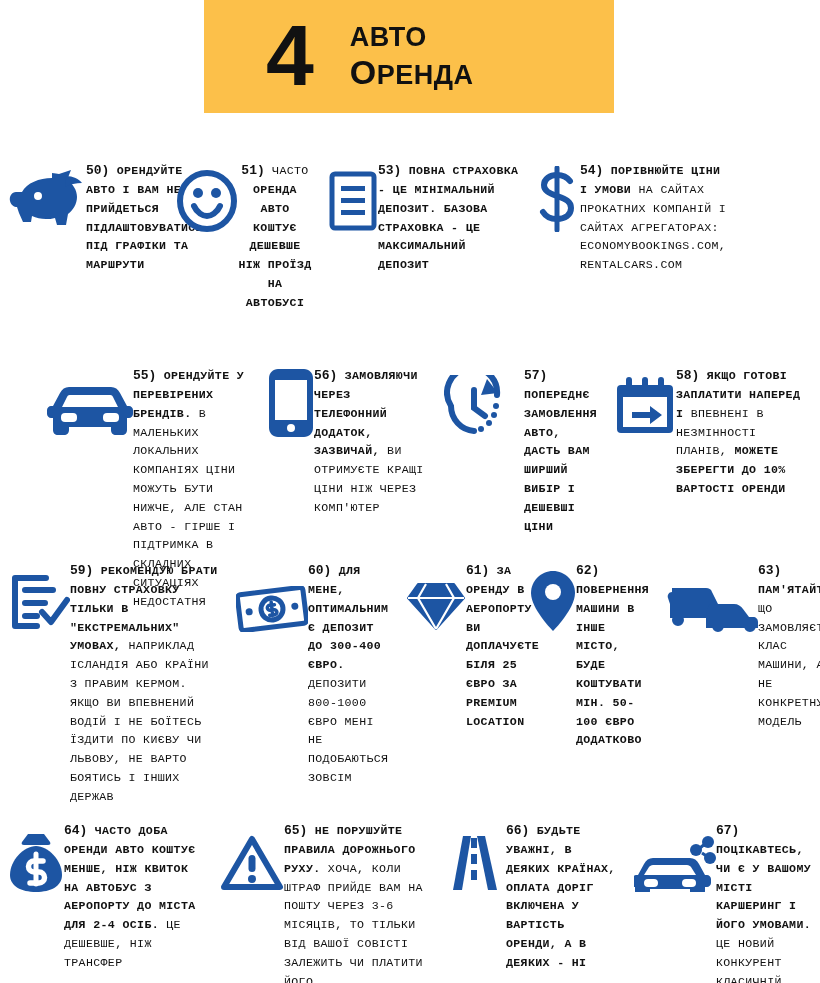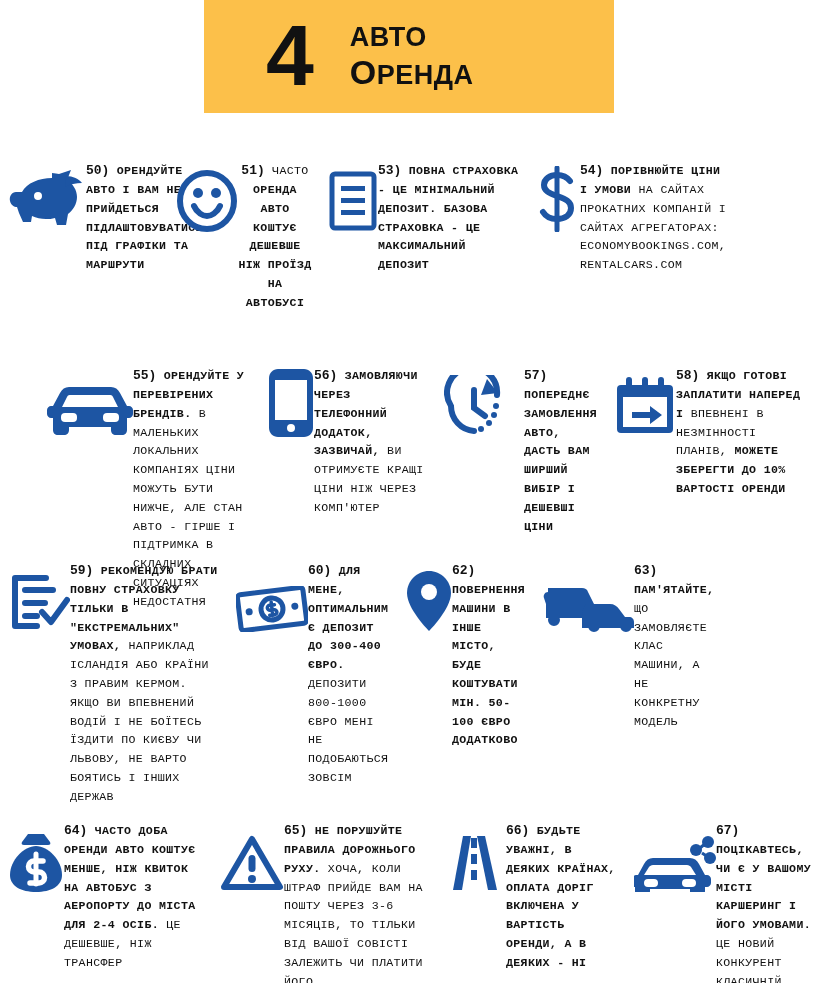--- a/index.html
+++ b/index.html
@@ -241,20 +241,36 @@
           <circle cx="59" cy="23" r="3.5" fill="#1d55a3"></circle>
         </g>
           </svg>
       </div>
       <div class="txt">
         <b><span class="num">60)</span>
         <span>Для мене, оптимальним є депозит до 300-400 євро. </span></b><span>Депозити 800-1000 євро мені не подобаються зовсім</span>
       </div>
     </div>
 
+    <div class="cell" style="width:124px;">
+      <div class="icon-wrap">
+        <svg width="60" height="52" viewBox="0 0 60 52">
+            <g fill="#1d55a3" stroke="#1d55a3" stroke-width="2" stroke-linejoin="round">
+          <path d="M12 4h36l10 14-28 31L2 18z"></path>
+        </g>
+        <g stroke="#fff" stroke-width="2.2" fill="none">
+          <path d="M2 18h56M20 4l-8 14 18 31M40 4l8 14-18 31"></path>
+        </g>
+          </svg>
+      </div>
+      <div class="txt">
+        <b><span class="num">61)</span>
+        <span>За оренду в аеропорту ви доплачуєте біля 25 євро за premium location</span></b>
+      </div>
+    </div>
 
     <div class="cell" style="width:136px;">
       <div class="icon-wrap">
         <svg width="46" height="62" viewBox="0 0 46 62">
             <g fill="#1d55a3">
           <path d="M23 1C11 1 1 11 1 23c0 16 22 38 22 38s22-22 22-38C45 11 35 1 23 1z"></path>
           <circle cx="23" cy="22" r="8" fill="#fff"></circle>
         </g>
           </svg>
       </div>

